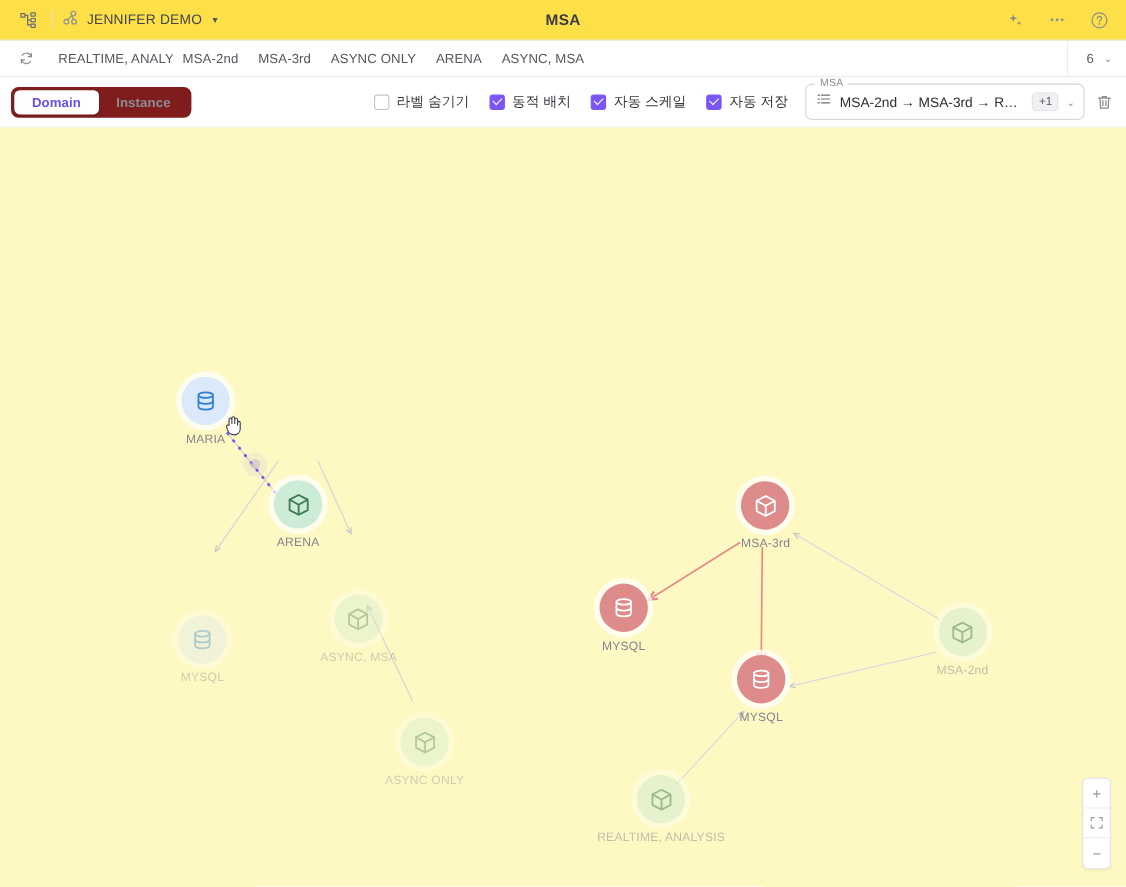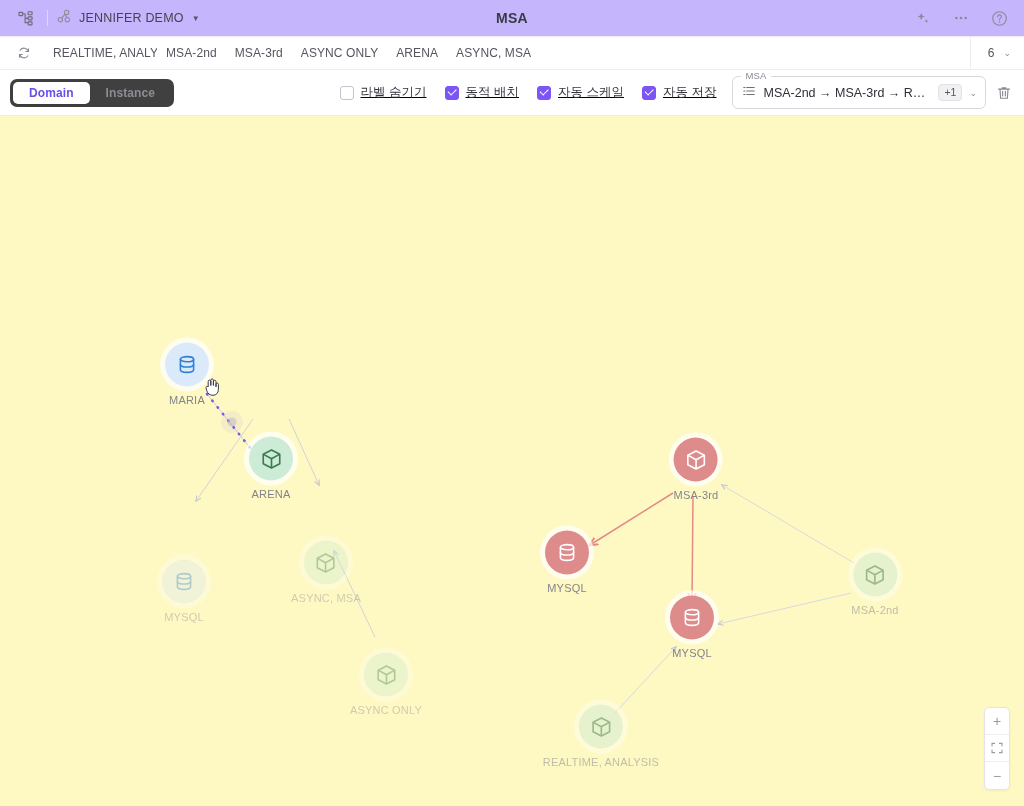--- a/index.html
+++ b/index.html
@@ -8,21 +8,21 @@
     font-family: "Liberation Sans", sans-serif;
     background: #ffffff;
     overflow: hidden;
     -webkit-font-smoothing: antialiased;
   }
 
   
   .header {
     position: relative;
     height: 37px;
-    background: #c4b5fd;
+    background: #fde047;
     display: flex;
     align-items: center;
     padding: 17px 12px;
     border-bottom: 1px solid #ececf0;
     justify-content: space-between;
   }
   .hdr-left { display: flex; align-items: center; gap: 0; }
   .icon-btn {
     width: 26px; height: 26px;
     display: flex; align-items: center; justify-content: center;
@@ -81,35 +81,35 @@
   .tab-count { font-size: 12px; color: #55555f; }
   .chev { color: #8a8a94; font-size: 9px; }
 
   
   .toolbar {
     height: 46px; display: flex; align-items: center;
     padding: 0 12px 0 10px; background: #fff;
     border-bottom: 1px solid #ececf0;
   }
   .segmented {
-    display: flex; background: #404040; border-radius: 7px; padding: 3px;
+    display: flex; background: #7f1d1d; border-radius: 7px; padding: 3px;
     height: 28px; align-items: center;
   }
   .seg {
     font-size: 12px; padding: 0 16px; height: 22px; line-height: 22px;
     border-radius: 5px; color: #8c8c96; cursor: pointer; letter-spacing: .1px; font-weight: bold;
   }
   .seg.active {
     background: #ffffff; color: #6b4ee6; font-weight: bold;
     box-shadow: 0 1px 2px rgba(0,0,0,.10);
   }
   .tb-right {
     margin-left: auto; display: flex; align-items: center; gap: 0;
   }
-  .cbgroup { display: flex; align-items: center; gap: 18px; margin-right: 16px; text-decoration: underline; }
+  .cbgroup { display: flex; align-items: center; gap: 18px; margin-right: 16px; }
   .cb { display: flex; align-items: center; gap: 7px; cursor: pointer; }
   .box {
     width: 14px; height: 14px; border-radius: 3px;
     border: 1.4px solid #c3c3cc; background: #fff;
     display: flex; align-items: center; justify-content: center;
   }
   .box.checked { background: #7c55f5; border-color: #7c55f5; }
   .box.checked::after {
     content: ""; width: 7px; height: 3.5px;
     border-left: 1.7px solid #fff; border-bottom: 1.7px solid #fff;

